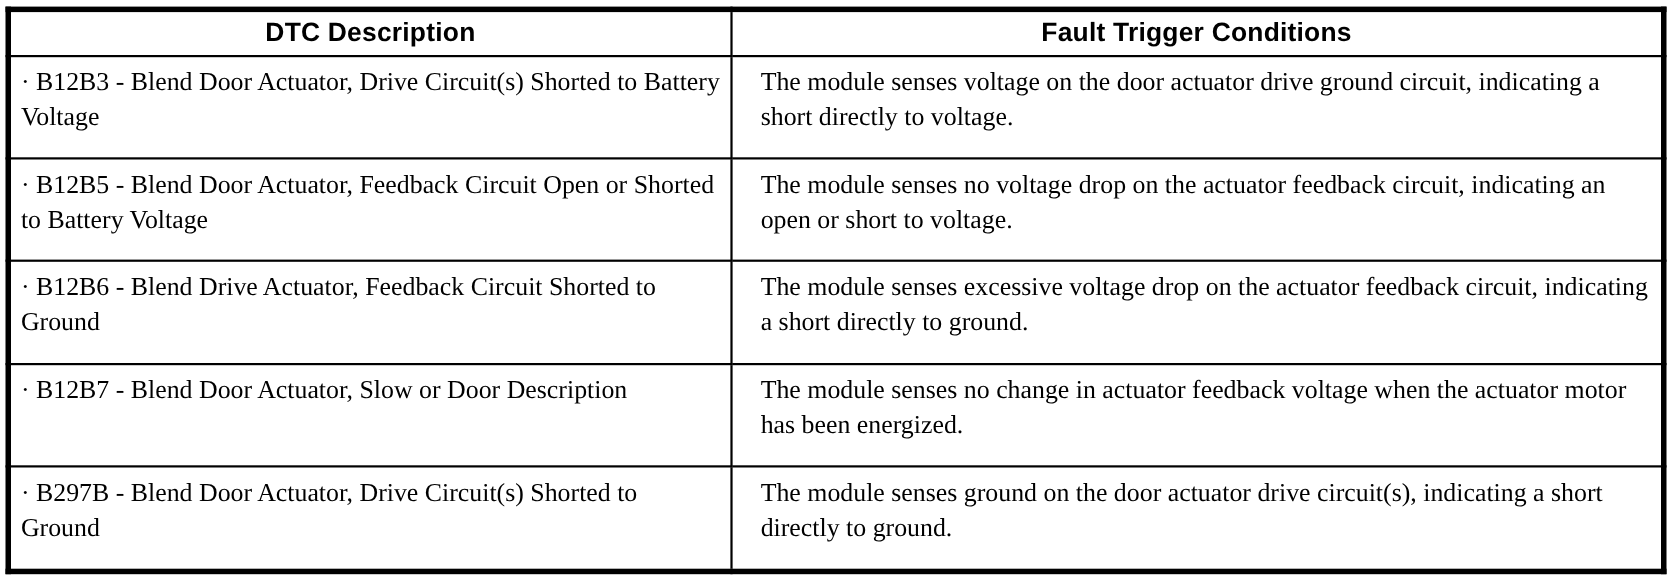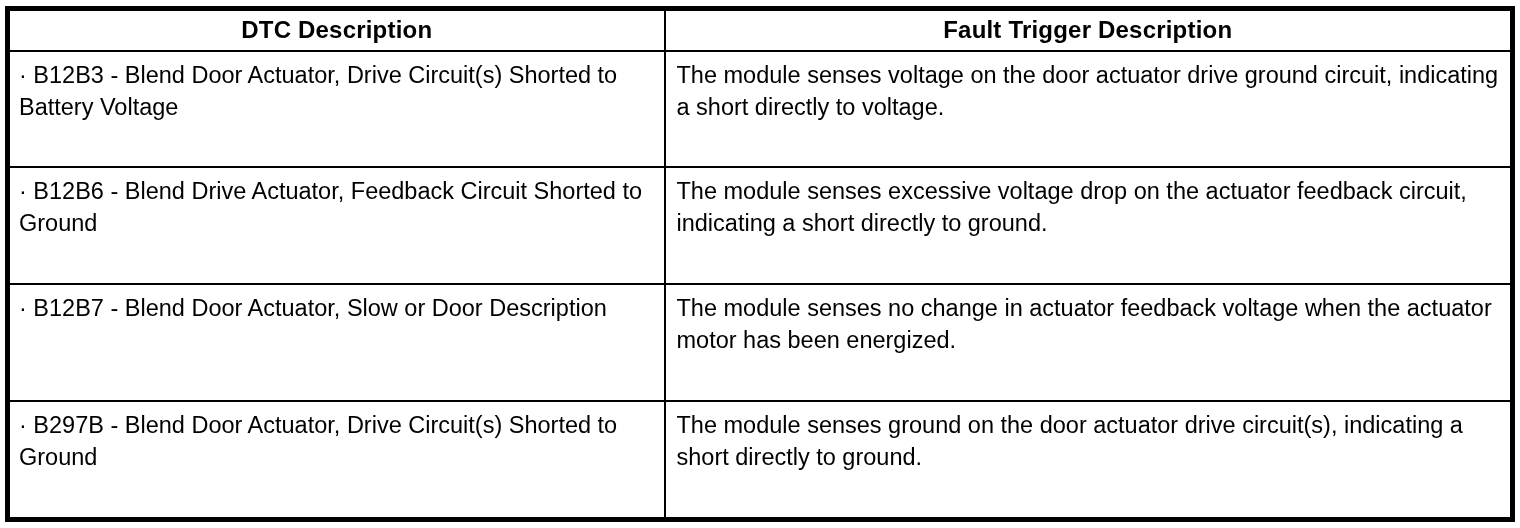--- a/index.html
+++ b/index.html
@@ -40,45 +40,50 @@
     padding: 4px 8px;
     letter-spacing: 0.2px;
   }
   td {
     font-size: 23.5px;
     line-height: 32px;
     vertical-align: top;
     text-align: left;
     padding: 7px 8px 7px 9px;
     font-weight: 400;
+    font-family: Liberation Serif, serif;
   }
   td.cond-cell {
-    padding-left: 11px;
+    padding-left: 26px;
     margin-top: 40px;
   }
 </style>
 </head>
 <body>
 
 <div class="page">
   <table class="dtc-table">
     <colgroup>
       <col class="col-dtc">
       <col class="col-cond">
     </colgroup>
     <thead>
       <tr>
         <th>DTC Description</th>
-        <th>Fault Trigger Description</th>
+        <th>Fault Trigger Conditions</th>
       </tr>
     </thead>
     <tbody>
       <tr>
         <td class="dtc-cell">· B12B3 - Blend Door Actuator, Drive Circuit(s) Shorted to Battery Voltage</td>
         <td class="cond-cell">The module senses voltage on the door actuator drive ground circuit, indicating a short directly to voltage.</td>
+      </tr>
+      <tr>
+        <td class="dtc-cell">· B12B5 - Blend Door Actuator, Feedback Circuit Open or Shorted to Battery Voltage</td>
+        <td class="cond-cell">The module senses no voltage drop on the actuator feedback circuit, indicating an open or short to voltage.</td>
       </tr>
       <tr>
         <td class="dtc-cell">· B12B6 - Blend Drive Actuator, Feedback Circuit Shorted to Ground</td>
         <td class="cond-cell">The module senses excessive voltage drop on the actuator feedback circuit, indicating a short directly to ground.</td>
       </tr>
       <tr>
         <td class="dtc-cell">· B12B7 - Blend Door Actuator, Slow or Door Description</td>
         <td class="cond-cell">The module senses no change in actuator feedback voltage when the actuator motor has been energized.</td>
       </tr>
       <tr>

